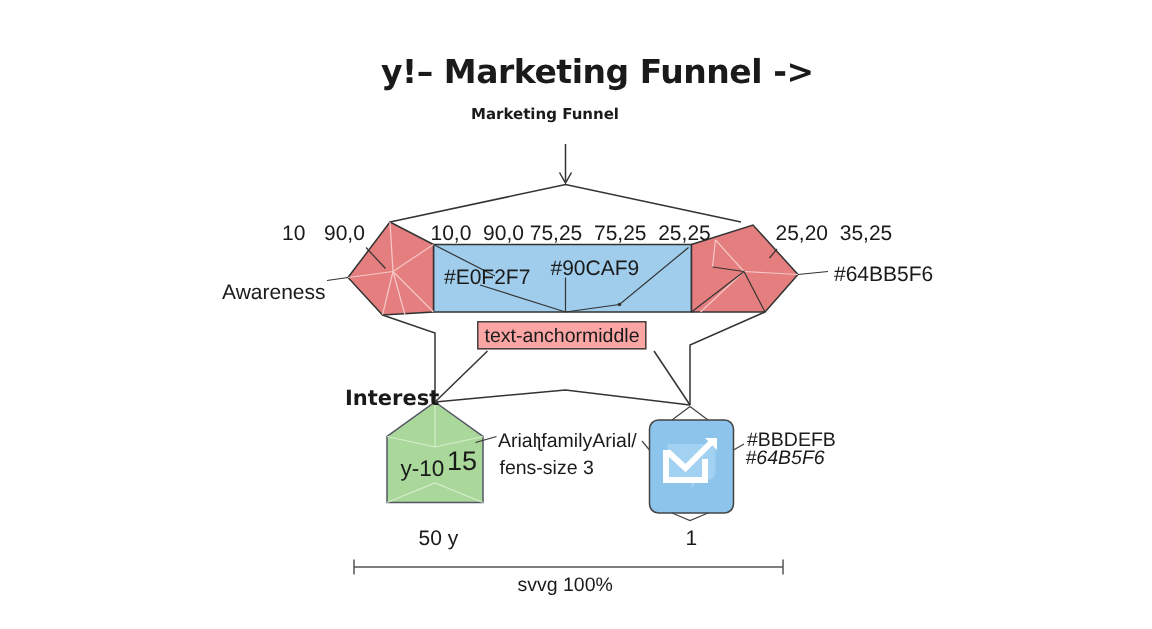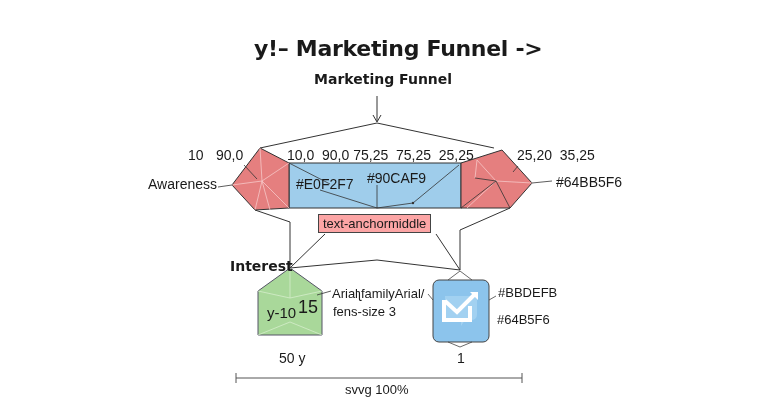--- a/index.html
+++ b/index.html
@@ -1,20 +1,20 @@
 <!DOCTYPE html>
 <html><head>
   <meta charset="utf-8">
   <style>
     html, body { margin: 0; padding: 0; background: #ffffff; }
     body { width: 768px; height: 419px; overflow: hidden; position: relative; font-family: "Liberation Sans", sans-serif; color: #1a1a1a; }
     #canvas { position: absolute; left: 0; top: 0; width: 768px; height: 419px; }
     .txt { position: absolute; white-space: nowrap; font-family: "Liberation Sans", sans-serif; }
     .title { font-family: "DejaVu Sans", sans-serif; font-weight: bold; font-size: 22px; letter-spacing: -0.3px; text-align: center; }
-    .subtitle { font-family: "DejaVu Sans", sans-serif; font-weight: bold; font-size: 14px; }
+    .subtitle { font-family: "DejaVu Sans", sans-serif; font-weight: bold; font-size: 10px; }
     .lbl { font-size: 14px; }
     .lbl-sm { font-size: 13px; }
     .bold { font-weight: bold; font-family: "DejaVu Sans", sans-serif; }
     .box-label { position: absolute; border: 1px solid #444; background: #fca5a5; padding: 1px 4px; font-size: 13px; }
   </style>
 </head>
 <body>
 
 <div id="canvas">
   <svg width="768" height="419" viewBox="0 0 768 419" style="position:absolute;left:0;top:0">
@@ -88,33 +88,33 @@
     <line x1="236" y1="378" x2="522" y2="378" stroke="#555" stroke-width="1"></line>
     <line x1="236" y1="373" x2="236" y2="383" stroke="#555" stroke-width="1"></line>
     <line x1="522" y1="373" x2="522" y2="383" stroke="#555" stroke-width="1"></line>
   </svg>
 
   <div class="txt title" style="left:254px; top:36px;">y!– Marketing Funnel -&gt;</div>
   <div class="txt subtitle" style="left:314px; top:71px;">Marketing Funnel</div>
 
   <div class="txt lbl" style="left:188px; top:147px;">10</div>
   <div class="txt lbl" style="left:216px; top:147px;">90,0</div>
-  <div class="txt lbl" style="left:148px; top:176px;">Awareness</div>
+  <div class="txt lbl" style="left:148px; top:186px;">Awareness</div>
   <div class="txt lbl" style="left:287px; top:147px; white-space:pre;">10,0  90,0 75,25  75,25  25,25</div>
   <div class="txt lbl" style="left:517px; top:147px; white-space:pre;">25,20  35,25</div>
   <div class="txt lbl" style="left:296px; top:176px;">#E0F2F7</div>
   <div class="txt lbl" style="left:367px; top:170px;">#90CAF9</div>
   <div class="txt lbl" style="left:556px; top:174px;">#64BB5F6</div>
 
   <div class="box-label" style="left:318px; top:214px;">text-anchormiddle</div>
 
   <div class="txt bold" style="left:230px; top:258px; font-size:14px;">Interest</div>
   <div class="txt" style="left:267px; top:304px; font-size:15px;">y-10</div>
   <div class="txt" style="left:298px; top:297px; font-size:18px;">15</div>
   <div class="txt lbl-sm" style="left:332px; top:286px;">ArialʅfamilyArial/</div>
   <div class="txt lbl-sm" style="left:333px; top:304px;">fens-size 3</div>
   <div class="txt lbl-sm" style="left:498px; top:285px;">#BBDEFB</div>
-  <div class="txt lbl-sm" style="left:497px; top:312px;">#64B5F6</div>
+  <div class="txt lbl-sm" style="left:497px; top:297px;font-style:italic;">#64B5F6</div>
   <div class="txt lbl" style="left:279px; top:350px;">50 y</div>
   <div class="txt lbl" style="left:457px; top:350px;">1</div>
 
   <div class="txt lbl-sm" style="left:345px; top:382px;">svvg 100%</div>
 </div>
 
 </body></html>

